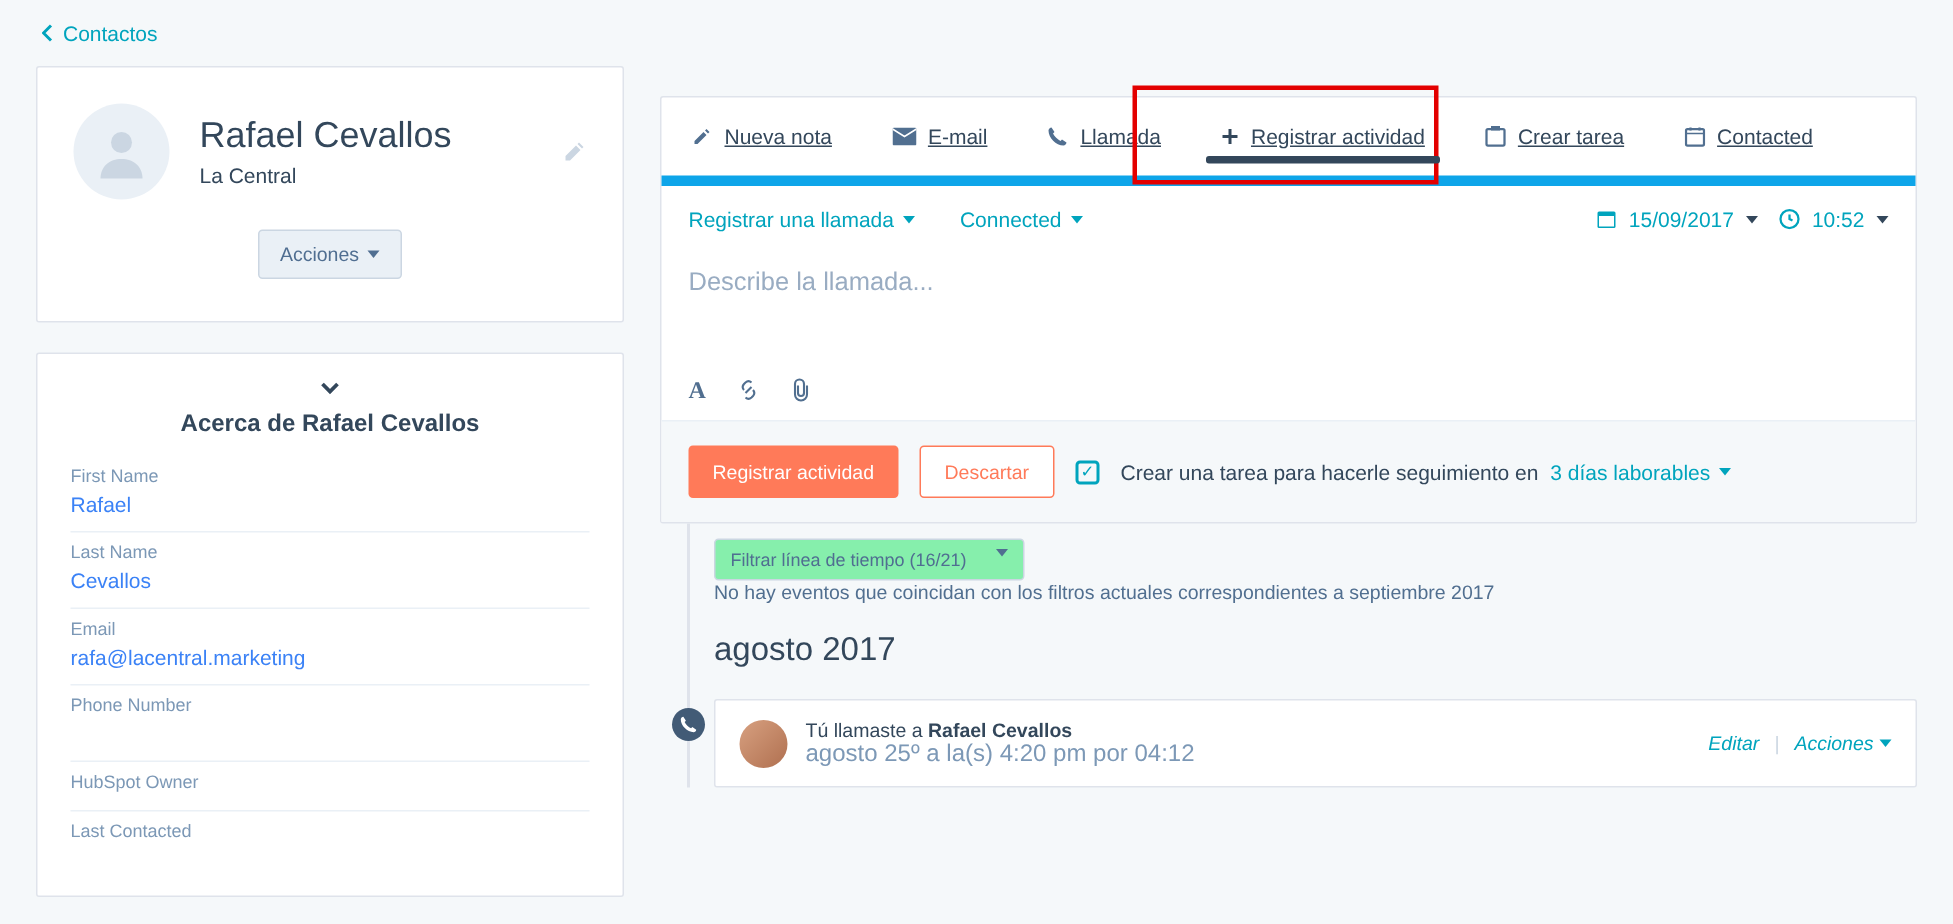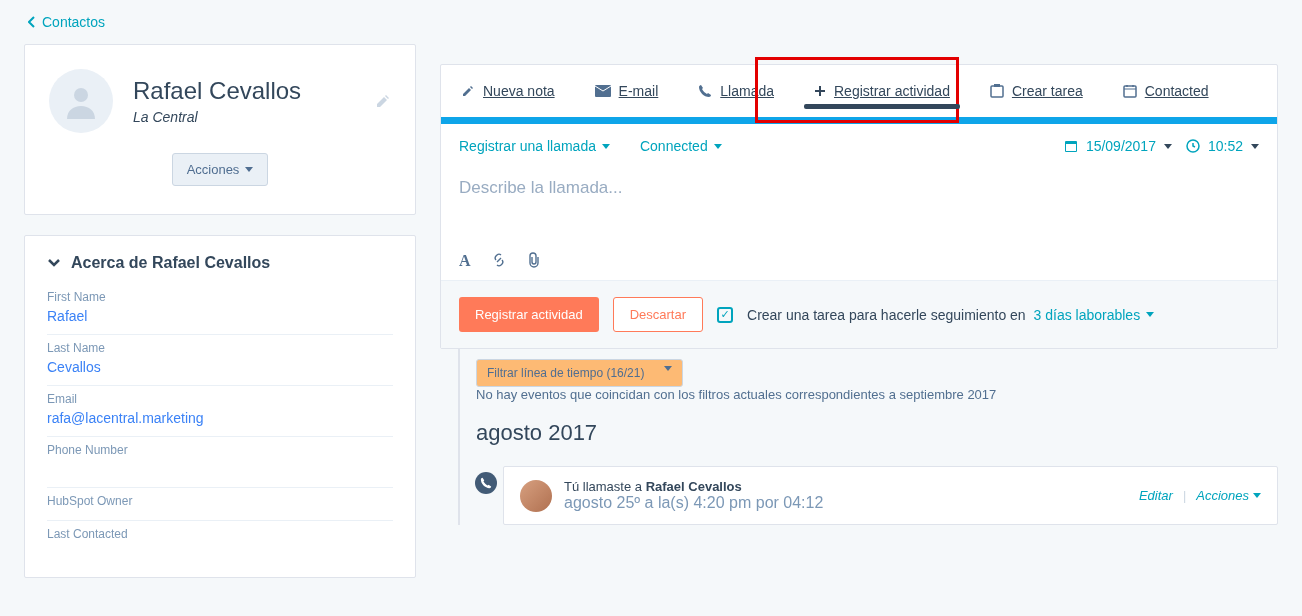--- a/index.html
+++ b/index.html
@@ -6,25 +6,25 @@
 body { font-family: -apple-system, BlinkMacSystemFont, "Segoe UI", Helvetica, Arial, sans-serif; background: #f5f8fa; color: #33475b; width: 1302px; }
 .page { display: flex; padding: 0; }
 .back-link { padding: 14px 28px; color: #00a4bd; font-size: 14px; cursor: pointer; display: flex; align-items: center; gap: 6px; }
 .left-col { width: 440px; padding: 0 24px 24px 24px; }
 .right-col { flex: 1; padding: 20px 24px 0 0; }
 .card { background: #fff; border: 1px solid #dfe3eb; border-radius: 2px; }
 .profile-card { padding: 24px 24px 28px 24px; text-align: center; margin-bottom: 20px; }
 .profile-top { display: flex; align-items: center; gap: 20px; text-align: left; margin-bottom: 20px; }
 .avatar { width: 64px; height: 64px; border-radius: 50%; background: #eaf0f6; display: flex; align-items: center; justify-content: center; color: #cbd6e2; }
 .contact-name { font-size: 24px; color: #33475b; font-weight: 400; }
-.contact-sub { font-size: 14px; color: #33475b; margin-top: 4px; font-style: italic; }
+.contact-sub { font-size: 14px; color: #33475b; margin-top: 4px; }
 .edit-icon { color: #cbd6e2; margin-left: auto; cursor: pointer; }
 .actions-btn { display: inline-flex; align-items: center; gap: 6px; background: #eaf0f6; border: 1px solid #cbd6e2; color: #506e91; padding: 8px 14px; border-radius: 3px; font-size: 13px; cursor: pointer; }
 .about-card { padding: 18px 22px; }
-.about-hdr { display: flex; align-items: center; gap: 10px; color: #33475b; font-weight: 600; font-size: 16px; margin-bottom: 18px; }
+.about-hdr { display: flex; align-items: center; gap: 10px; color: #33475b; font-weight: 600; font-size: 16px; margin-bottom: 18px; flex-direction: column; }
 .field { margin-bottom: 6px; border-bottom: 1px solid #eaf0f6; padding-bottom: 8px; }
 .field-label { font-size: 12px; color: #7c98b6; margin-bottom: 4px; }
 .field-value { font-size: 14px; color: #3b82f6; min-height: 18px; }
 .owner-val { display: flex; align-items: center; gap: 8px; }
 .owner-caret { color: #00a4bd; }
 .tabs-card { background: #fff; border: 1px solid #dfe3eb; border-radius: 2px; }
 .tabs { display: flex; border-bottom: 7px solid #0ea5e9; align-items: stretch; text-decoration: underline; }
 .tab { display: flex; align-items: center; gap: 8px; padding: 18px 20px; font-size: 14px; color: #33475b; cursor: pointer; white-space: nowrap; }
 .tab.active { position: relative; }
 .tab.active::after { content: ""; position: absolute; left: 10px; right: 10px; bottom: 8px; height: 5px; background: #33475b; border-radius: 2px; }
@@ -40,21 +40,21 @@
 .action-bar { display: flex; align-items: center; gap: 14px; padding: 16px 18px; background: #f5f8fa; border-top: 1px solid #eaf0f6; flex-wrap: wrap; }
 .btn-primary { background: #ff7a59; color: #fff; border: none; border-radius: 3px; padding: 10px 16px; font-size: 13px; cursor: pointer; }
 .btn-secondary { background: #fff; color: #ff7a59; border: 1px solid #ff7a59; border-radius: 3px; padding: 9px 16px; font-size: 13px; cursor: pointer; }
 .chk { width: 16px; height: 16px; border: 2px solid #00a4bd; border-radius: 3px; display: inline-flex; align-items: center; justify-content: center; color: #00a4bd; font-size: 11px; }
 .task-text { font-size: 14px; color: #33475b; }
 .task-text .link { color: #00a4bd; }
 .timeline { padding: 10px 0 0 36px; position: relative; }
 .timeline::before { content: ""; position: absolute; left: 18px; top: 0; bottom: 0; width: 2px; background: #dfe3eb; }
 .month-hdr { font-size: 22px; color: #33475b; font-weight: 400; margin: 14px 0 8px 0; }
 .month-row { display: flex; align-items: center; justify-content: space-between; }
-.filter-btn { background: #fdba74; border: 1px solid #cbd6e2; color: #506e91; padding: 6px 10px; border-radius: 3px; font-size: 12px; cursor: pointer; display: inline-flex; align-items: flex-start; gap: 20px; }
+.filter-btn { background: #86efac; border: 1px solid #cbd6e2; color: #506e91; padding: 6px 10px; border-radius: 3px; font-size: 12px; cursor: pointer; display: inline-flex; align-items: flex-start; gap: 20px; }
 .empty-text { font-size: 13px; color: #516f90; margin-bottom: 18px; }
 .call-badge { position: absolute; left: 8px; width: 22px; height: 22px; background: #425b76; border-radius: 50%; display: flex; align-items: center; justify-content: center; color: #fff; }
 .activity-card { background: #fff; border: 1px solid #dfe3eb; border-radius: 2px; margin-top: 8px; padding: 12px 16px; display: flex; gap: 12px; align-items: center; }
 .mini-avatar { width: 32px; height: 32px; border-radius: 50%; background: linear-gradient(135deg,#d7a080,#b07050); }
 .act-main { flex: 1; }
 .act-title { font-size: 13px; color: #33475b; }
 .act-title b { font-weight: 600; }
 .act-meta { font-size: 16px; color: #7c98b6; }
 .act-links { display: flex; gap: 10px; font-size: 13px; font-style: italic; }
 .act-links span { color: #00a4bd; cursor: pointer; display: inline-flex; align-items: center; gap: 4px; }
@@ -239,21 +239,21 @@
     <div class="timeline">
       <div class="month-row">
         <button class="filter-btn">
           <span>Filtrar línea de tiempo (16/21)</span>
           <span class="caret"></span>
         </button>
       </div>
       <div class="empty-text">No hay eventos que coincidan con los filtros actuales correspondientes a septiembre 2017</div>
       <div class="month-hdr">agosto 2017</div>
 
-      <div style="position:relative; margin-top:20px;margin-left:27px;">
+      <div style="position:relative; margin-top:20px;">
         <div class="call-badge" style="left:-28px; top:6px;">
           <svg width="12" height="12" viewBox="0 0 14 14">
               <path d="M3 1c-1 0-2 1-2 2 0 5 5 10 10 10 1 0 2-1 2-2l-3-2-1 1c-2-1-4-3-5-5l1-1L3 1z" fill="#fff"></path>
             </svg>
         </div>
         <div class="activity-card">
           <div class="mini-avatar"></div>
           <div class="act-main">
             <div class="act-title">
               <span>Tú llamaste a </span><b>Rafael Cevallos</b>

